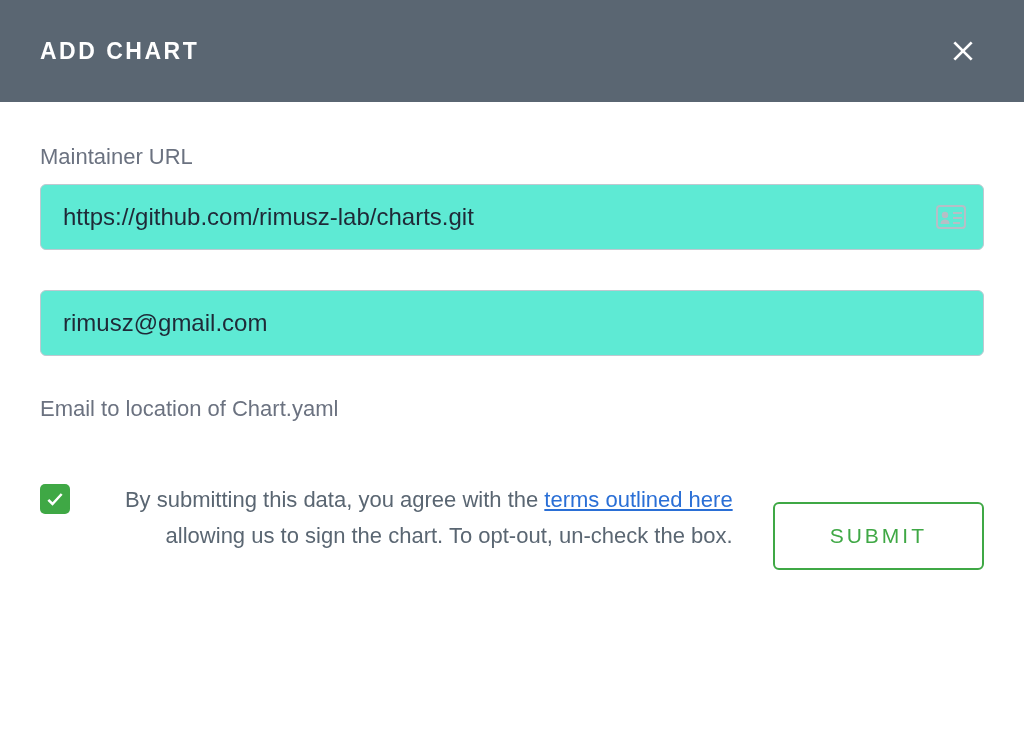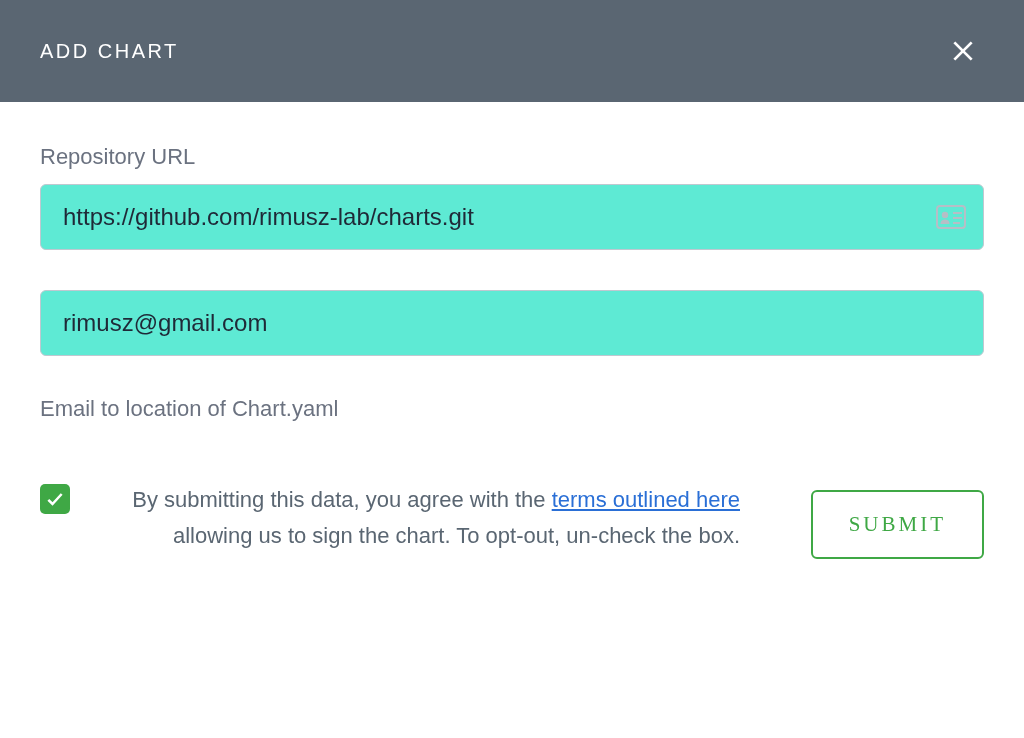--- a/index.html
+++ b/index.html
@@ -23,22 +23,22 @@
     .header {
       background: #5a6672;
       color: #fff;
       padding: 0 40px;
       height: 102px;
       display: flex;
       align-items: center;
       justify-content: space-between;
     }
     .header-title {
-      font-size: 20px;
-      font-weight: 400;
+      font-size: 23px;
+      font-weight: 700;
       letter-spacing: 2.5px;
     }
     .close-btn {
       background: none;
       border: none;
       cursor: pointer;
       padding: 8px;
       display: flex;
       align-items: center;
       justify-content: center;
@@ -132,46 +132,46 @@
       text-decoration: underline;
       cursor: pointer;
     }
     .submit-btn {
       background: #fff;
       border: 2px solid #3fa845;
       color: #3fa845;
       font-size: 21px;
       letter-spacing: 3px;
       font-weight: 500;
-      padding: 20px 36px;
+      padding: 20px 55px;
       border-radius: 6px;
       cursor: pointer;
-      font-family: Liberation Serif, serif;
-      margin-top: 8px;
+      font-family: Liberation Sans, sans-serif;
+      margin-top: 20px;
       align-self: flex-start;
     }
   </style>
 </head>
 <body>
 
 <div class="dialog">
   <div class="header">
     <div class="header-title">ADD CHART</div>
     <button class="close-btn">
       <svg viewBox="0 0 24 24">
         <line x1="4" y1="4" x2="20" y2="20"></line>
         <line x1="20" y1="4" x2="4" y2="20"></line>
       </svg>
     </button>
   </div>
 
   <div class="content">
 
     <div class="field-group">
-      <label class="field-label">Repository URL</label>
+      <label class="field-label">Maintainer URL</label>
       <div class="field-input-wrap">
         <input type="text" class="field-input" value="https://github.com/rimusz-lab/charts.git" style="">
         <svg class="input-icon" viewBox="0 0 30 24">
           <rect x="1" y="1" width="28" height="22" rx="3" fill="none" stroke="#b6bec6" stroke-width="2"></rect>
           <circle cx="9" cy="10" r="3.2" fill="#b6bec6"></circle>
           <path d="M4.5 19 C4.5 15.5 7 14.5 9 14.5 C11 14.5 13.5 15.5 13.5 19 Z" fill="#b6bec6"></path>
           <line x1="17" y1="8" x2="26" y2="8" stroke="#b6bec6" stroke-width="2"></line>
           <line x1="17" y1="13" x2="26" y2="13" stroke="#b6bec6" stroke-width="2"></line>
           <line x1="17" y1="18" x2="24" y2="18" stroke="#b6bec6" stroke-width="2"></line>
         </svg>

